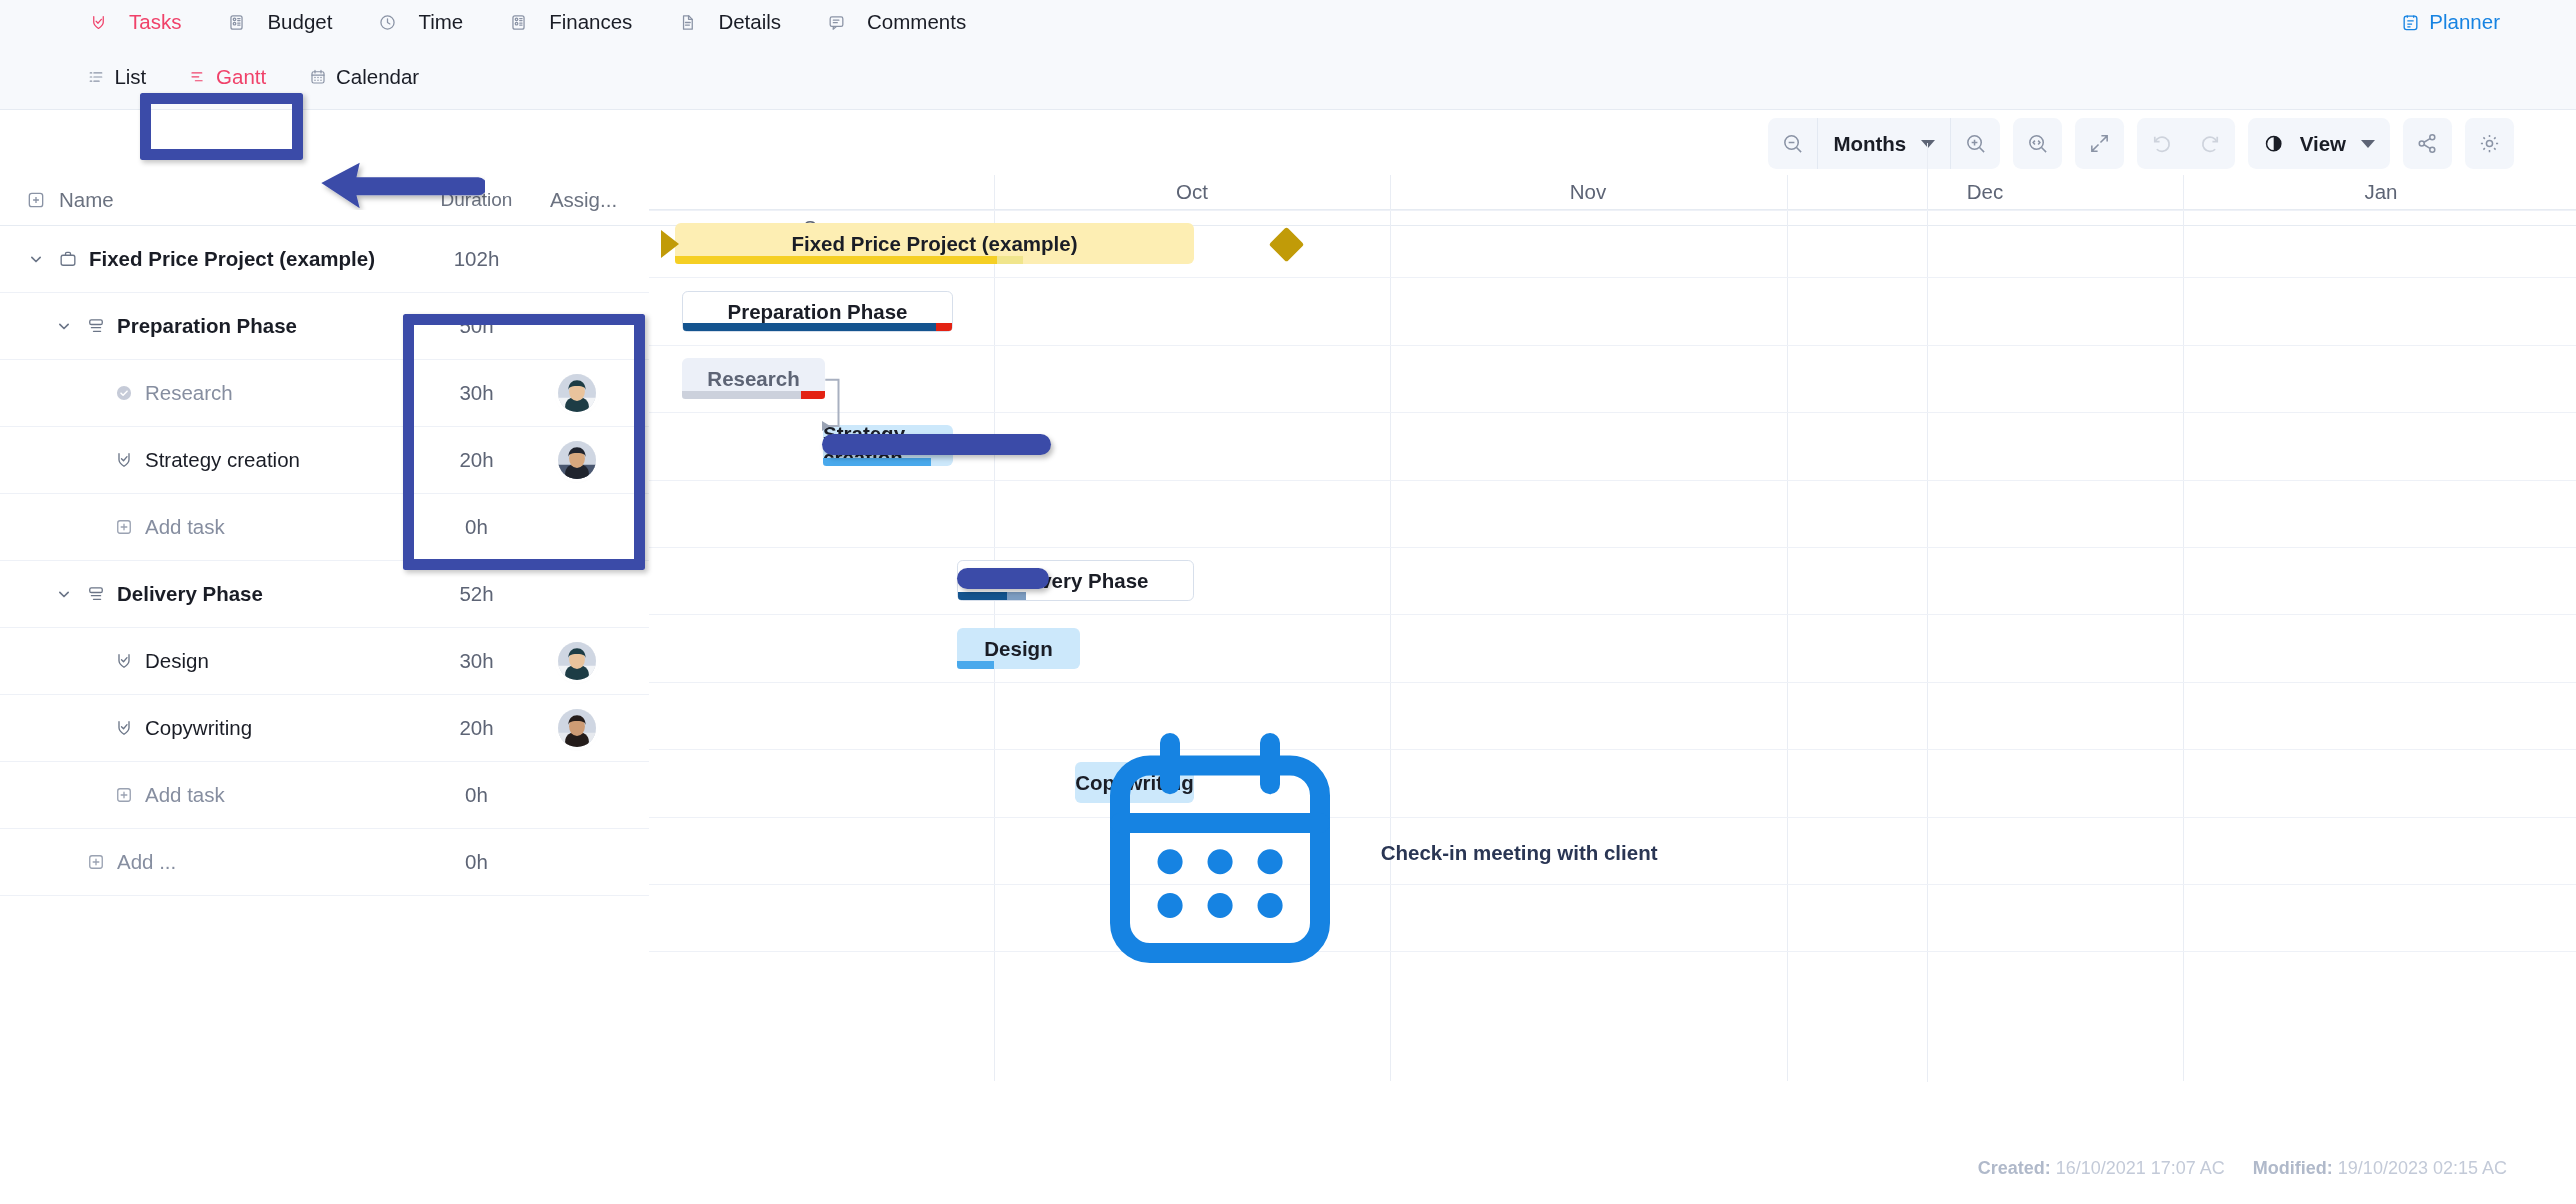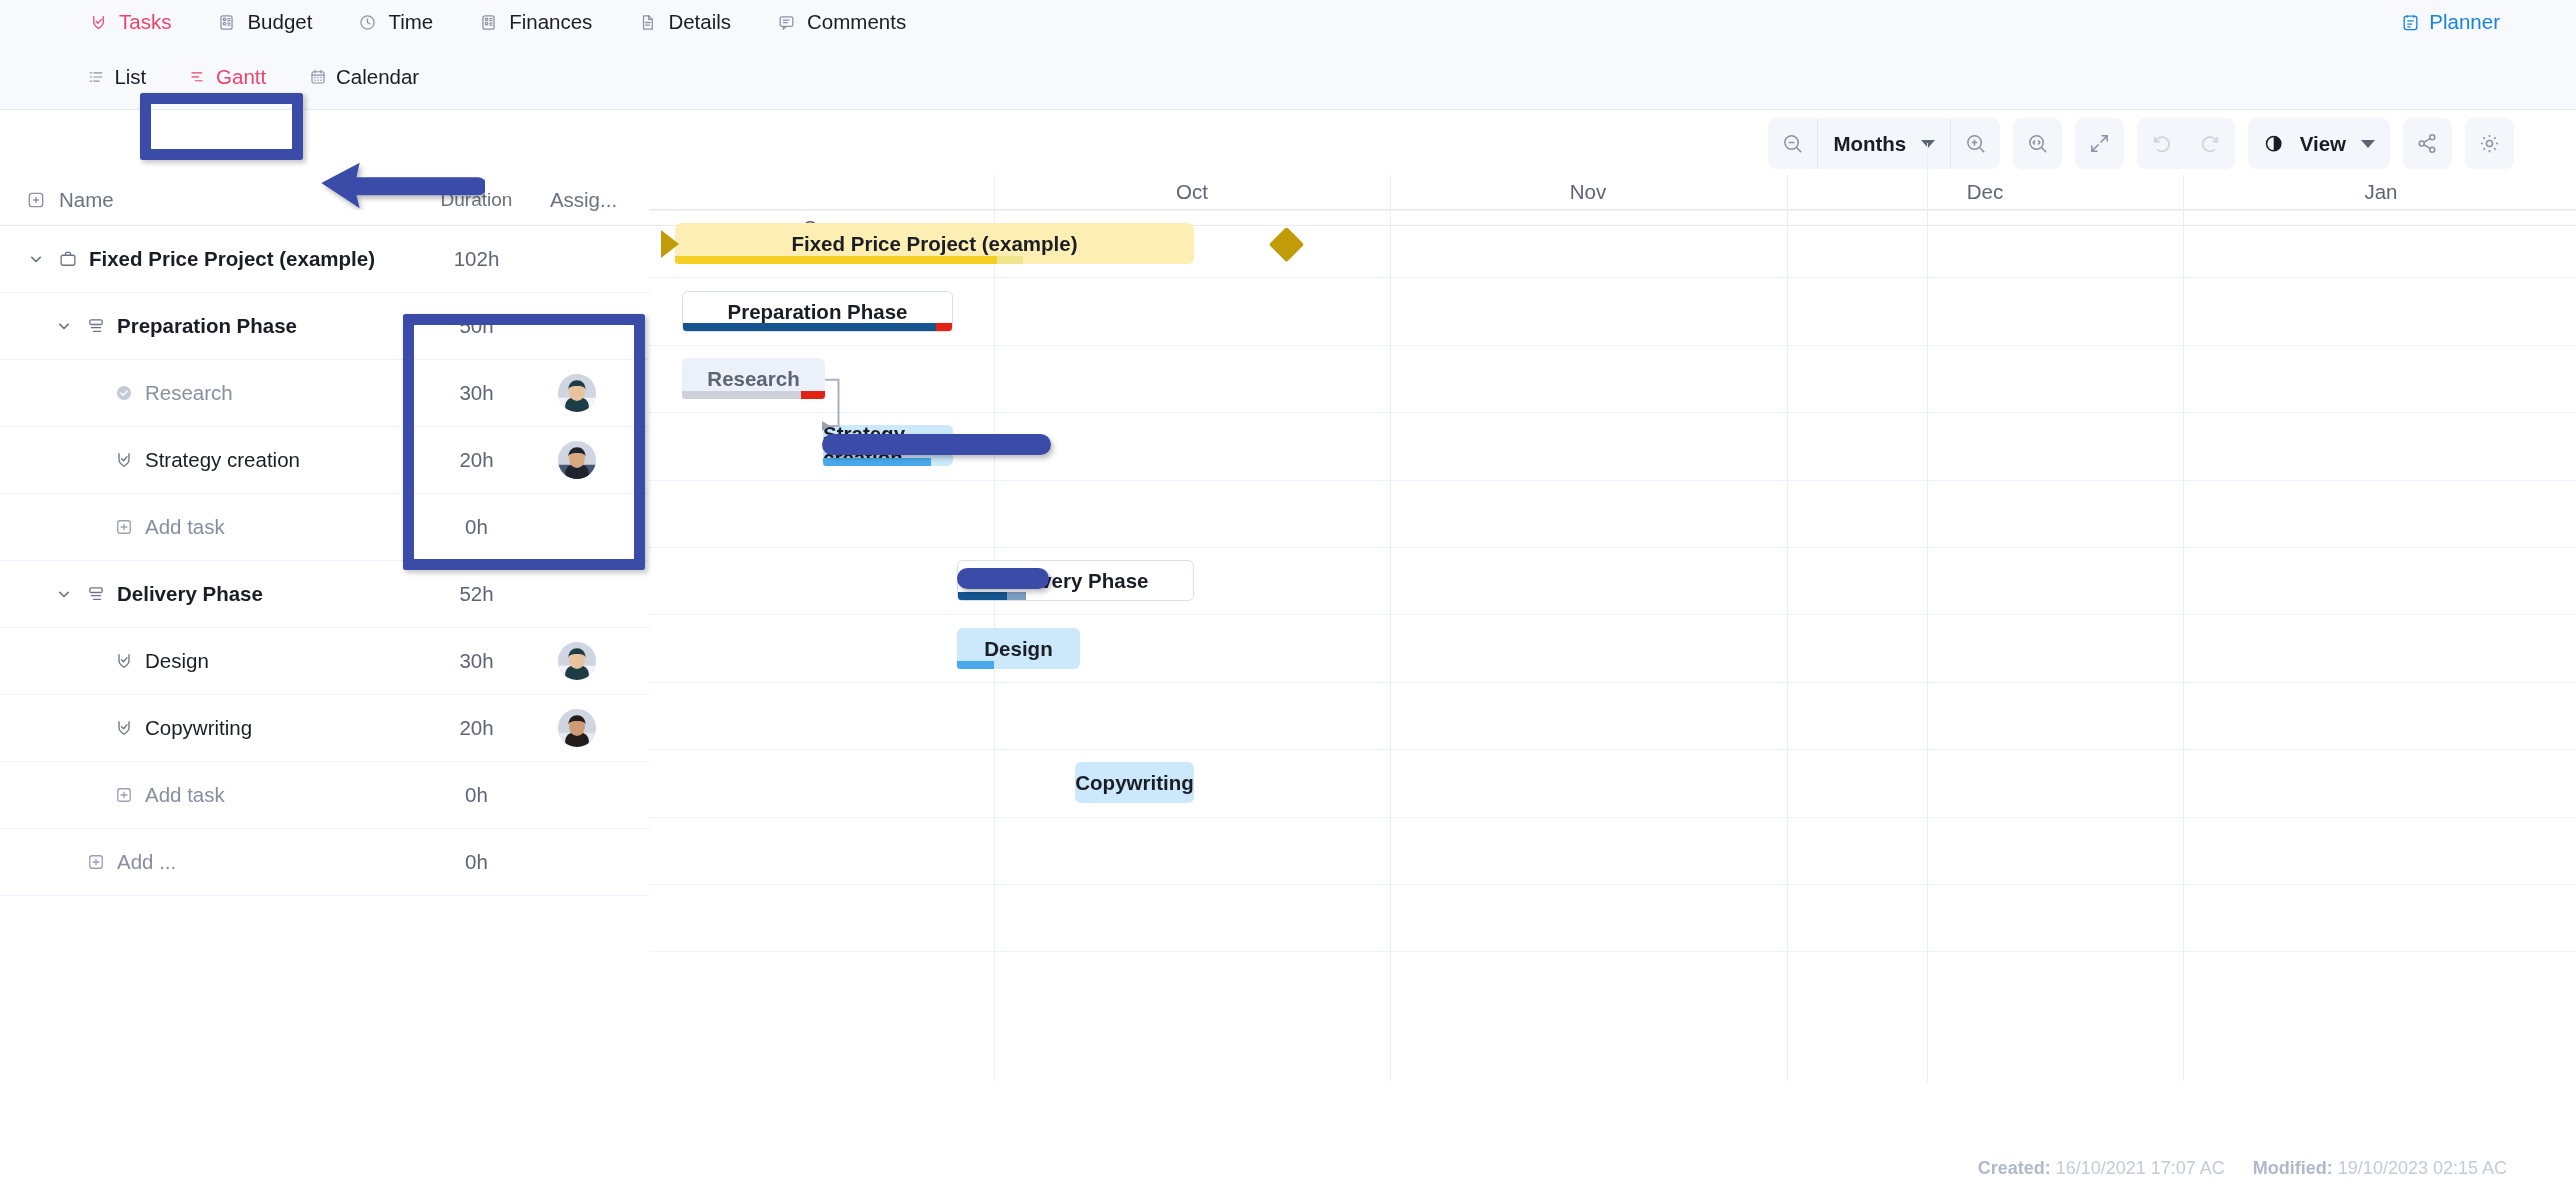--- a/index.html
+++ b/index.html
@@ -12,21 +12,21 @@
   }
   .app { position: relative; width: 2576px; height: 1205px; background: #fff; }
 
   
   .topbar {
     position: absolute; left: 0; top: 0; width: 2576px; height: 44px;
     background: #f7f9fc; display: flex; align-items: center;
   }
   .tabs { display: flex; align-items: center; gap: 0px; padding-left: 66px; }
   .tab {
-    display: flex; align-items: center; gap: 11px;
+    display: flex; align-items: center; gap: 21px;
     padding: 0 23px; height: 44px; cursor: pointer;
     font-size: 20.5px; color: #1a1d26; font-weight: 400;
   }
   .tab.active { color: #f0426a; }
   .tab .ic { width: 19px; height: 19px; display: block; }
   .planner {
     position: absolute; right: 76px; top: 0; height: 44px;
     display: flex; align-items: center; gap: 9px;
     font-size: 20.5px; color: #1683e2; cursor: pointer;
   }
@@ -634,20 +634,30 @@
         </div>
         <div class="bar" style="left: 308px; top: 418px; width: 123px; height: 41px; background: rgb(204, 232, 251);">
           <span class="bar-lbl" style="color:#1a1d26">Design</span>
           <div class="prog" style="width: 100%;">
             <span class="prog-seg" style="width:30%;background:#49a9ec"></span>
           </div>
         </div>
         <div class="bar" style="left: 426px; top: 552px; width: 119px; height: 41px; background: rgb(204, 232, 251);">
           <span class="bar-lbl" style="color:#1a1d26">Copywriting</span>
         </div>
+        <div class="event" style="left: 421px; top: 493px;">
+          <span>
+            <svg viewBox="0 0 24 24" fill="none" stroke="#1683e2" stroke-width="1.6" stroke-linecap="round" stroke-linejoin="round" style="display:block;width:100%;height:100%">
+              <rect x="4" y="5" width="16" height="15" rx="2.4"></rect>
+              <path d="M8 3.2v3.3M16 3.2v3.3M4 9.6h16"></path>
+              <path d="M8 12.7h.01M12 12.7h.01M16 12.7h.01M8 16.2h.01M12 16.2h.01M16 16.2h.01" stroke-width="2"></path>
+            </svg>
+          </span>
+          <span>Check-in meeting with client</span>
+        </div>
         <div class="milestone-tri" style="left: 12.3px; top: 20px; border-left-color: rgb(193, 155, 8);"></div>
         <div class="milestone-dia" style="left: 625px; top: 22px; background: rgb(193, 155, 8);"></div>
         <svg class="dep" viewBox="0 0 80 120" style="left: 173px; top: 155px; width: 66px; height: 99px;">
           <path d="M4 18 H20 V74 H2" fill="none" stroke="#a8b0c0" stroke-width="2.4"></path>
           <path d="M0 68 L10 74 L0 80 Z" fill="#9aa3b4"></path>
         </svg>
         <div class="anno-pill" style="left: 173px; top: 224px; width: 229px; height: 21.4px;"></div>
         <div class="anno-pill" style="left: 308px; top: 358px; width: 92px; height: 21.4px;"></div>
       </div>
   </div>

